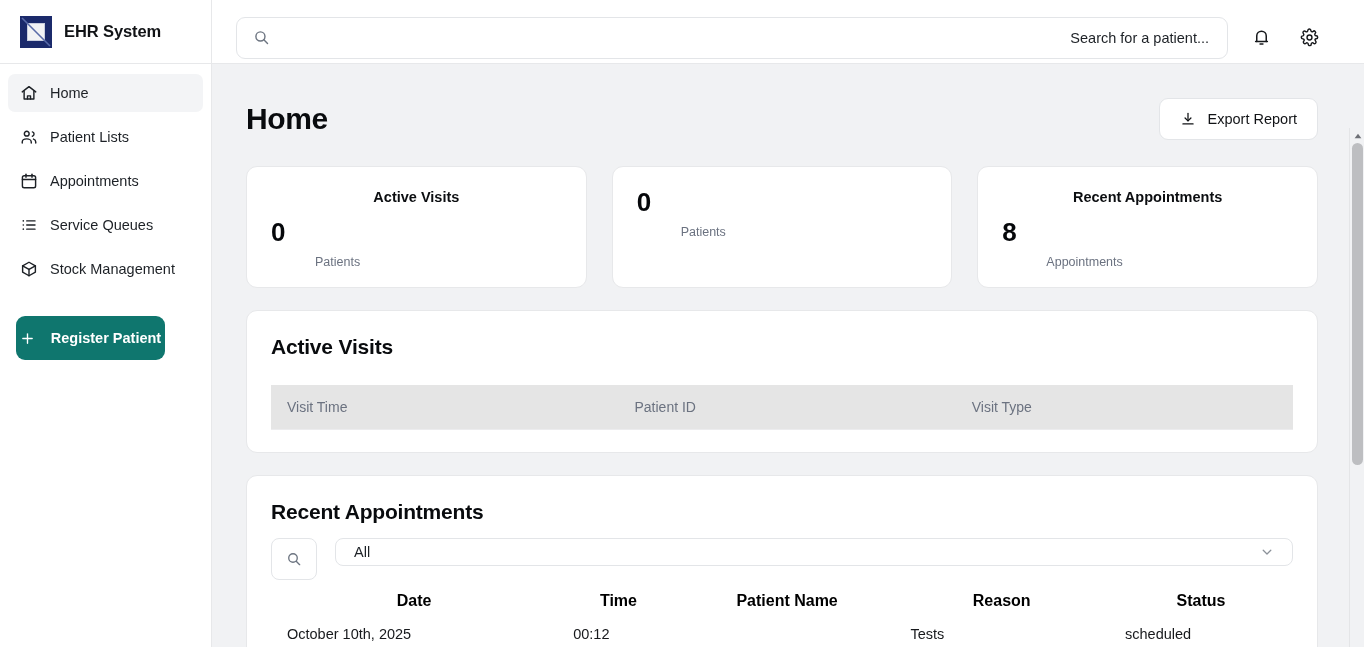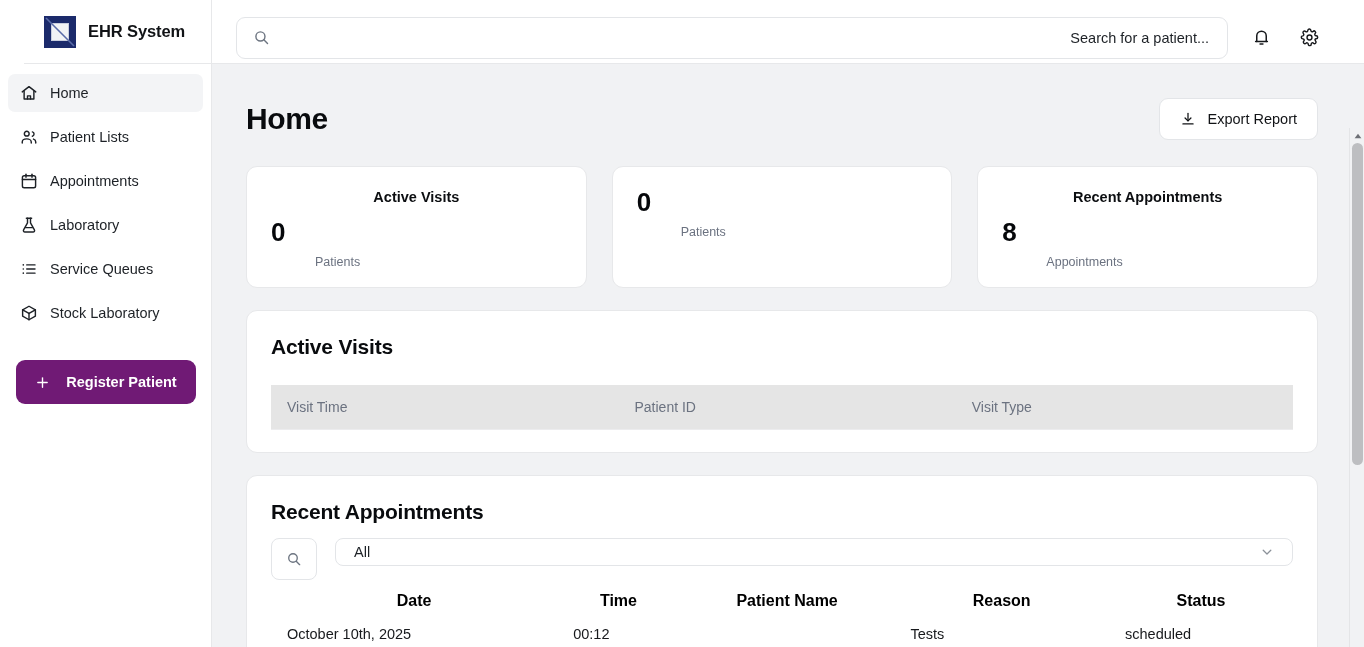--- a/index.html
+++ b/index.html
@@ -17,21 +17,20 @@
     background: #ffffff;
     border-right: 1px solid #e7e8ea;
     flex: 0 0 212px;
     display: flex; flex-direction: column;
   }
   .brand {
     height: 64px; flex: 0 0 64px;
     display: flex; align-items: center; gap: 12px;
     padding-left: 20px;
     border-bottom: 1px solid #e7e8ea;
-    margin-left: 24px;
   }
   .brand-logo {
     width: 32px; height: 32px;
     background: #1b2a6b;
     position: relative;
     flex: 0 0 32px;
   }
   .brand-logo .inner {
     position: absolute; left: 7px; top: 7px;
     width: 18px; height: 18px;
@@ -53,22 +52,22 @@
     border-radius: 7px;
     color: #1d2126; font-size: 14.5px;
     cursor: pointer; margin-bottom: 6px;
     text-decoration: none;
   }
   .nav-item.active { background: #f3f4f6; }
   .nav-icon { width: 18px; height: 18px; flex: 0 0 18px; display: block; color: #1d2126; }
 
   .register-wrap { padding: 22px 16px 0 16px; }
   .register-btn {
-    width: 180px; height: 44px;
-    background: #701a75; color: #ffffff;
+    width: 149px; height: 44px;
+    background: #0f766e; color: #ffffff;
     border: none; border-radius: 9px;
     display: flex; align-items: center; justify-content: center; gap: 16px;
     font-size: 14.5px; font-weight: bold;
     font-family: "Liberation Sans", sans-serif;
     cursor: pointer;
   }
   .plus-icon { width: 15px; height: 15px; flex: 0 0 15px; }
 
   
   .right { flex: 1; display: flex; flex-direction: column; min-width: 0; position: relative; }
@@ -238,49 +237,41 @@
       <div class="nav-item">
         <svg class="nav-icon" viewBox="0 0 24 24" fill="none" stroke="currentColor" stroke-width="1.9" stroke-linecap="round" stroke-linejoin="round">
           <rect x="3.2" y="5" width="17.6" height="16" rx="2.4"></rect>
             <path d="M3.2 10h17.6"></path>
             <path d="M8 3v4"></path>
             <path d="M16 3v4"></path>
         </svg>
         <span>Appointments</span>
       </div>
 
-      <div class="nav-item">
-        <svg class="nav-icon" viewBox="0 0 24 24" fill="none" stroke="currentColor" stroke-width="1.9" stroke-linecap="round" stroke-linejoin="round">
-          <path d="M8.5 3h7"></path>
-            <path d="M10 3v6.2L4.8 18.4A2 2 0 0 0 6.6 21.4h10.8a2 2 0 0 0 1.8-3L14 9.2V3"></path>
-            <path d="M7.6 15.5h8.8"></path>
-        </svg>
-        <span>Laboratory</span>
-      </div>
 
       <div class="nav-item">
         <svg class="nav-icon" viewBox="0 0 24 24" fill="none" stroke="currentColor" stroke-width="1.9" stroke-linecap="round">
           <path d="M9 6.5h11"></path>
             <path d="M9 12h11"></path>
             <path d="M9 17.5h11"></path>
           <circle cx="4.4" cy="6.5" r="1.1" fill="currentColor" stroke="none"></circle>
           <circle cx="4.4" cy="12" r="1.1" fill="currentColor" stroke="none"></circle>
           <circle cx="4.4" cy="17.5" r="1.1" fill="currentColor" stroke="none"></circle>
         </svg>
         <span>Service Queues</span>
       </div>
 
 
       <div class="nav-item">
         <svg class="nav-icon" viewBox="0 0 24 24" fill="none" stroke="currentColor" stroke-width="1.9" stroke-linecap="round" stroke-linejoin="round">
           <path d="M20.5 7.8 12 3 3.5 7.8v8.4L12 21l8.5-4.8z"></path>
             <path d="M3.5 7.8 12 12.6l8.5-4.8"></path>
             <path d="M12 12.6V21"></path>
         </svg>
-        <span>Stock Laboratory</span>
+        <span>Stock Management</span>
       </div>
     </nav>
 
     <div class="register-wrap">
       <button class="register-btn">
         <svg class="plus-icon" viewBox="0 0 24 24" fill="none" stroke="currentColor" stroke-width="2.2" stroke-linecap="round">
           <path d="M12 4.5v15"></path>
             <path d="M4.5 12h15"></path>
         </svg>
         <span>Register Patient</span>

